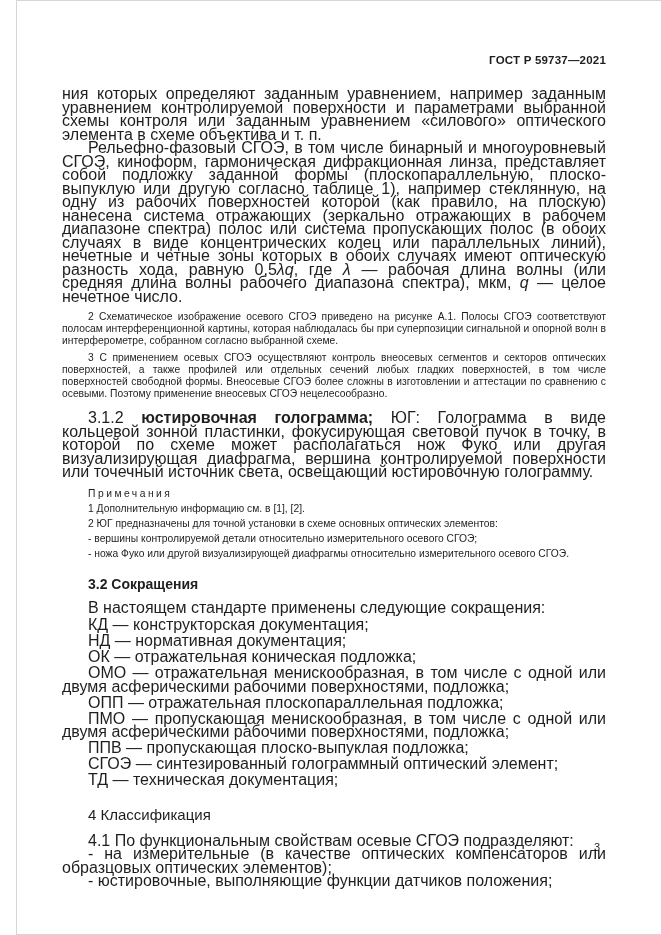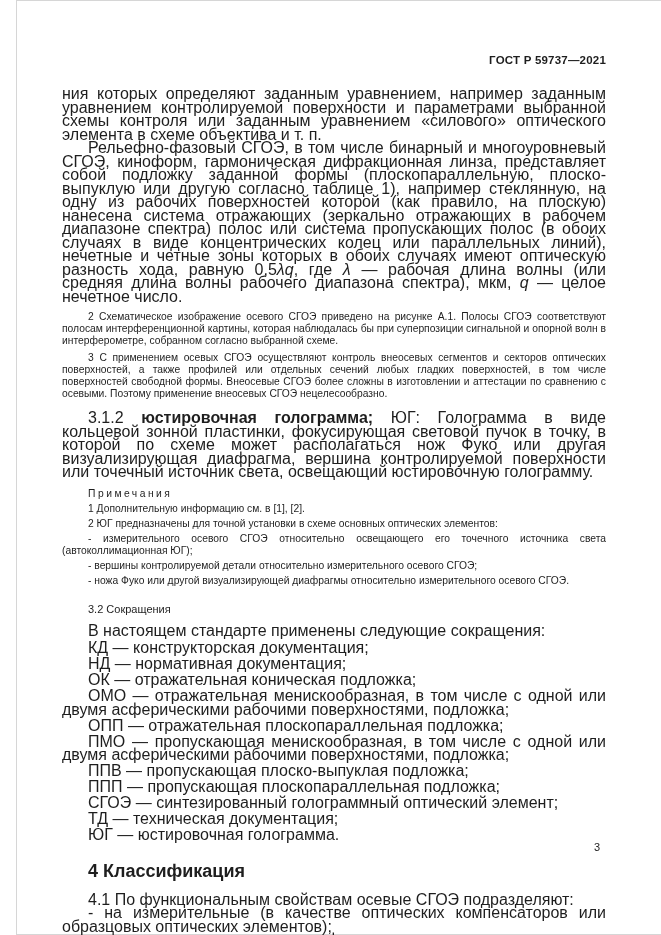--- a/index.html
+++ b/index.html
@@ -36,27 +36,27 @@
   .ind { text-indent: 26px; }
   .it { font-style: italic; }
   .bold { font-weight: 700; }
   .mt5  { margin-top: 5px; }
   .mt8  { margin-top: 8px; }
   .mt11 { margin-top: 11px; }
   .notes-block { margin-top: 9px; }
   .notes-title { letter-spacing: 2.5px; text-indent: 26px; }
   .note-item { margin-top: 3px; }
   .sub-heading {
-    font-size: 11px;
-    font-weight: 400;
+    font-size: 14px;
+    font-weight: 700;
     margin: 16px 0 9px 26px;
   }
   .section-heading {
-    font-size: 18px;
-    font-weight: 700;
+    font-size: 15px;
+    font-weight: 400;
     margin: 19px 0 11px 26px;
   }
   .abbr-item { margin-top: 2.5px; }
   .intro { margin-bottom: 4px; }
   .page-num {
     position: absolute;
     top: 841px;
     right: 77px;
     font-size: 11px;
   }
@@ -75,40 +75,37 @@
   <p class="n ind mt8">2 Схематическое изображение осевого СГОЭ приведено на рисунке А.1. Полосы СГОЭ соответствуют полосам интерференционной картины, которая наблюдалась бы при суперпозиции сигнальной и опорной волн в интерферометре, собранном согласно выбранной схеме.</p>
 
   <p class="n ind mt5">3 С применением осевых СГОЭ осуществляют контроль внеосевых сегментов и секторов оптических поверхностей, а также профилей или отдельных сечений любых гладких поверхностей, в том числе поверхностей свободной формы. Внеосевые СГОЭ более сложны в изготовлении и аттестации по сравнению с осевыми. Поэтому применение внеосевых СГОЭ нецелесообразно.</p>
 
   <p class="b ind mt11"><span>3.1.2 </span><span class="bold">юстировочная голограмма;</span><span> ЮГ: Голограмма в виде кольцевой зонной пластинки, фокусирующая световой пучок в точку, в которой по схеме может располагаться нож Фуко или другая визуализирующая диафрагма, вершина контролируемой поверхности или точечный источник света, освещающий юстировочную голограмму.</span></p>
 
   <div class="notes-block">
     <p class="n notes-title">Примечания</p>
     <p class="n ind note-item">1 Дополнительную информацию см. в [1], [2].</p>
     <p class="n ind note-item">2 ЮГ предназначены для точной установки в схеме основных оптических элементов:</p>
-    <p class="n ind note-item">- измерительного осевого СГОЭ относительно освещающего его точечного источника света (автоколлимационная ЮГ);</p>
     <p class="n ind note-item">- вершины контролируемой детали относительно измерительного осевого СГОЭ;</p>
     <p class="n ind note-item">- ножа Фуко или другой визуализирующей диафрагмы относительно измерительного осевого СГОЭ.</p>
   </div>
 
   <h3 class="sub-heading">3.2 Сокращения</h3>
 
   <p class="b ind intro">В настоящем стандарте применены следующие сокращения:</p>
 
   <p class="b ind abbr-item">КД — конструкторская документация;</p>
   <p class="b ind abbr-item">НД — нормативная документация;</p>
   <p class="b ind abbr-item">ОК — отражательная коническая подложка;</p>
   <p class="b ind abbr-item">ОМО — отражательная менискообразная, в том числе с одной или двумя асферическими рабочими поверхностями, подложка;</p>
   <p class="b ind abbr-item">ОПП — отражательная плоскопараллельная подложка;</p>
   <p class="b ind abbr-item">ПМО — пропускающая менискообразная, в том числе с одной или двумя асферическими рабочими поверхностями, подложка;</p>
   <p class="b ind abbr-item">ППВ — пропускающая плоско-выпуклая подложка;</p>
-  <p class="b ind abbr-item">ППП — пропускающая плоскопараллельная подложка;</p>
   <p class="b ind abbr-item">СГОЭ — синтезированный голограммный оптический элемент;</p>
   <p class="b ind abbr-item">ТД — техническая документация;</p>
-  <p class="b ind abbr-item">ЮГ — юстировочная голограмма.</p>
 
   <h2 class="section-heading">4 Классификация</h2>
 
   <p class="b ind">4.1 По функциональным свойствам осевые СГОЭ подразделяют:</p>
   <p class="b ind">- на измерительные (в качестве оптических компенсаторов или образцовых оптических элементов);</p>
   <p class="b ind">- юстировочные, выполняющие функции датчиков положения;</p>
 
   <div class="page-num">3</div>
 
 </div>

